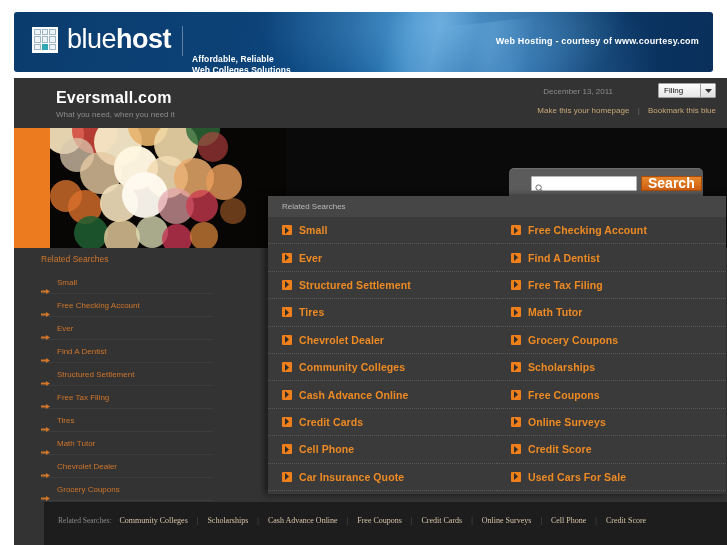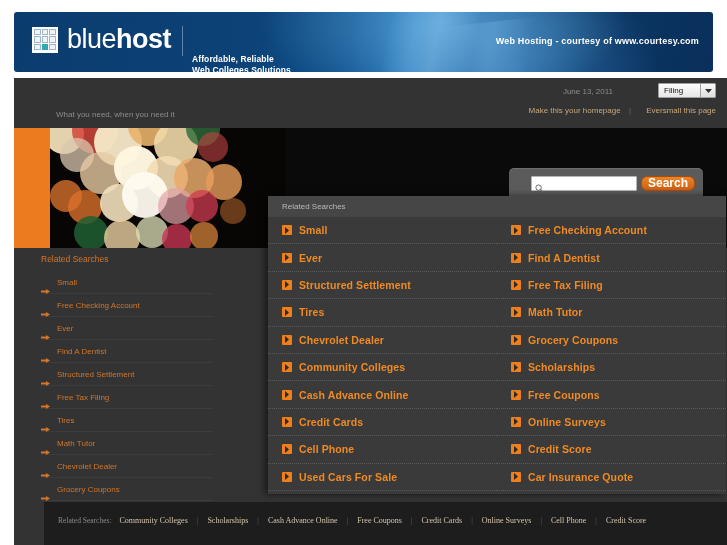--- a/index.html
+++ b/index.html
@@ -186,21 +186,20 @@
     position: absolute;
     right: 11px;
     top: 28px;
     font-size: 8px;
     color: #c8a878;
     white-space: nowrap;
   }
   .hdr-links a {
     color: #c8a878;
     text-decoration: none;
-    margin-left: 7px;
   }
   .hdr-links .sep {
     display: inline-block;
     margin: 0 6px;
     color: #6a6a6a;
   }
 
   
   .hero {
     position: absolute;
@@ -263,23 +262,23 @@
     left: 26px; top: 11px;
     pointer-events: none;
   }
   .search-btn {
     position: absolute;
     left: 132px; top: 8px;
     height: 15px;
     padding: 0 6px;
     background: linear-gradient(#e8862a, #cf5f11);
     border: 1px solid #a94c09;
-    border-radius: 6px;
+    border-radius: 0;
     color: #ffffff;
-    font-size: 12px;
+    font-size: 14px;
     font-weight: bold;
     line-height: 13px;
     box-sizing: border-box;
     cursor: pointer;
     font-family: "Liberation Sans", sans-serif;
   }
 
   
   .sidebar {
     position: absolute;
@@ -432,36 +431,37 @@
       <div>Affordable, Reliable</div>
       <div>Web Colleges Solutions</div>
     </div>
 
     <div class="bh-right">Web Hosting - courtesy of www.courtesy.com</div>
   </div>
 
   <div class="site">
 
     <div class="site-header">
+      <div class="site-title">Eversmall.com</div>
       <div class="site-tagline">What you need, when you need it</div>
-      <div class="hdr-date">June 13, 2011</div>
+      <div class="hdr-date">December 13, 2011</div>
 
       <div class="lang-select">
         <span>Filing</span>
         <span class="lang-arrow">
           <svg width="7" height="4" viewBox="0 0 7 4">
               <path d="M0 0 L7 0 L3.5 4 Z" fill="#333"></path>
             </svg>
         </span>
       </div>
 
       <div class="hdr-links">
         <a href="#">Make this your homepage</a>
         <span class="sep">|</span>
-        <a href="#">Eversmall this page</a>
+        <a href="#">Bookmark this blue</a>
       </div>
     </div>
 
     <div class="hero">
       <div class="hero-orange"></div>
       <div class="hero-img">
         <div class="bk" style="left:-6px;top:-14px;width:40px;height:40px;background:#f0ddb8;opacity:.95;"></div>
         <div class="bk" style="left:22px;top:-20px;width:46px;height:46px;background:#d4463c;opacity:.85;"></div>
         <div class="bk" style="left:44px;top:-10px;width:48px;height:48px;background:#f7e9c9;opacity:.95;"></div>
         <div class="bk" style="left:78px;top:-22px;width:40px;height:40px;background:#e8b36a;opacity:.9;"></div>
@@ -717,35 +717,35 @@
             <span class="rs-label">Cell Phone</span>
           </div>
           <div class="rs-cell col2">
             <span class="rs-ico">
               <svg width="6" height="7" viewBox="0 0 6 7">
                 <path d="M1 0 L5 3.5 L1 7 Z" fill="#2b2b2b"></path>
               </svg>
             </span>
             <span class="rs-label">Credit Score</span>
           </div>
+          <div class="rs-cell col2">
+            <span class="rs-ico">
+              <svg width="6" height="7" viewBox="0 0 6 7">
+                <path d="M1 0 L5 3.5 L1 7 Z" fill="#2b2b2b"></path>
+              </svg>
+            </span>
+            <span class="rs-label">Car Insurance Quote</span>
+          </div>
           <div class="rs-cell">
             <span class="rs-ico">
               <svg width="6" height="7" viewBox="0 0 6 7">
                 <path d="M1 0 L5 3.5 L1 7 Z" fill="#2b2b2b"></path>
               </svg>
             </span>
             <span class="rs-label">Used Cars For Sale</span>
-          </div>
-          <div class="rs-cell col2">
-            <span class="rs-ico">
-              <svg width="6" height="7" viewBox="0 0 6 7">
-                <path d="M1 0 L5 3.5 L1 7 Z" fill="#2b2b2b"></path>
-              </svg>
-            </span>
-            <span class="rs-label">Car Insurance Quote</span>
           </div>
         </div>
     </div>
 
     <div class="footer">
       <div class="footer-inner" id="footer-inner"><span class="footer-lbl">Related Searches:</span><a href="#">Community Colleges</a><span class="fsep">|</span><a href="#">Scholarships</a><span class="fsep">|</span><a href="#">Cash Advance Online</a><span class="fsep">|</span><a href="#">Free Coupons</a><span class="fsep">|</span><a href="#">Credit Cards</a><span class="fsep">|</span><a href="#">Online Surveys</a><span class="fsep">|</span><a href="#">Cell Phone</a><span class="fsep">|</span><a href="#">Credit Score</a></div>
     </div>
 
   </div>
 </div>

